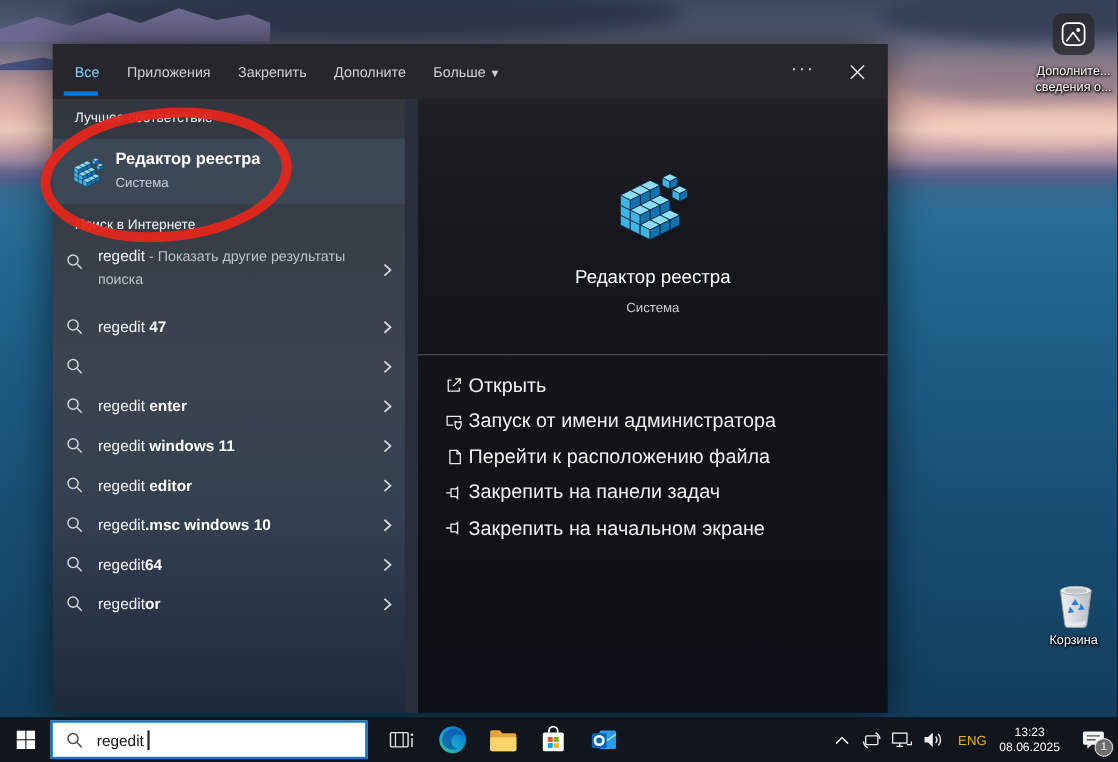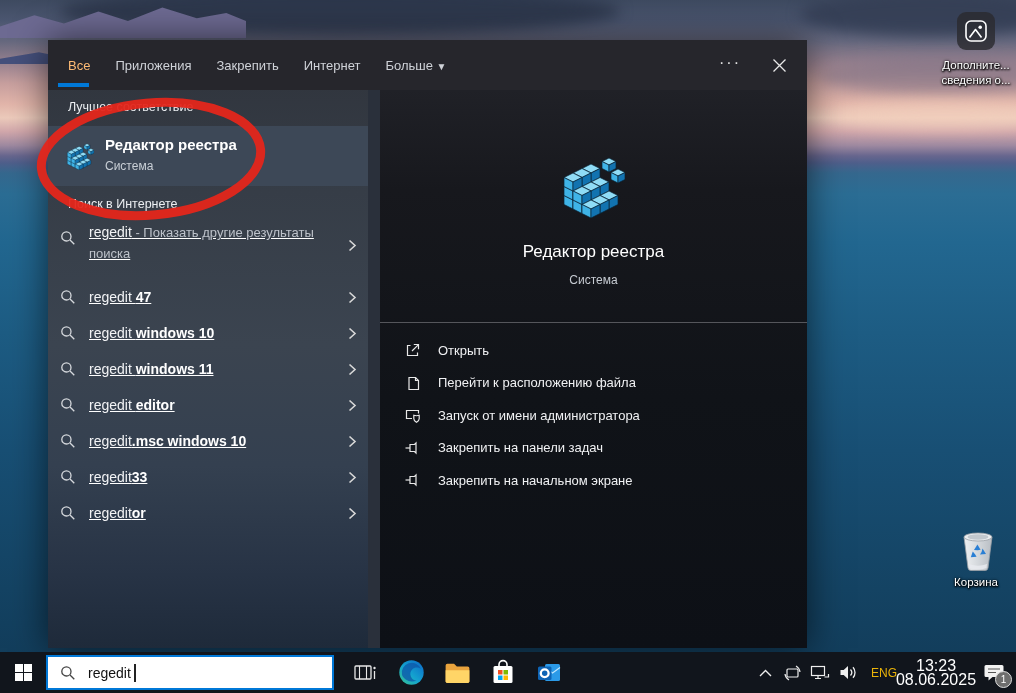--- a/index.html
+++ b/index.html
@@ -27,72 +27,72 @@
   #info-label{left:918px;top:58px;width:116px;}
   #bin-wrap{left:956px;top:528px;width:44px;height:46px;}
   #bin-label{left:930px;top:575px;width:92px;}
 
   
   #panel{left:48px;top:40px;width:759px;height:608px;
     box-shadow:0 0 34px rgba(0,0,0,.6);
     background:linear-gradient(180deg,#2f333b 0%,#363d47 25%,#3b4450 50%,#344050 70%,#273345 88%,#1e2a3a 100%);}
   #tabbar{left:0;top:0;width:759px;height:50px;background:#26262c;display:flex;align-items:center;padding-left:20px;box-sizing:border-box;}
   .tab{font-size:13px;color:#cfd2d8;margin-right:25px;cursor:default;}
-  .tab.active{color:#fdba74;}
+  .tab.active{color:#7dd3fc;}
   #tab-underline{left:10px;top:43px;width:31px;height:4px;}
   #more-btn{right:62px;top:14px;width:30px;height:22px;color:#e0e0e0;font-size:16px;letter-spacing:2px;text-align:center;}
   #close-btn{right:14px;top:12px;width:28px;height:26px;display:flex;align-items:center;justify-content:center;}
 
   #gapcol{left:320px;top:50px;width:12px;height:558px;background:#2a303b;}
   #preview{left:332px;top:50px;width:427px;height:558px;
     background:linear-gradient(180deg,#202127 0%,#17181d 18%,#101318 55%,#0d1016 100%);}
 
   .section-hdr{font-size:12.5px;color:#eceff2;}
   #bm-hdr{left:20px;top:10px;}
   #bm-row{left:0;top:36px;width:323px;height:60px;background:#3d4857;}
   #bm-icon{left:18px;top:16px;}
   #bm-title{left:57px;top:10px;font-size:15px;font-weight:bold;color:#fff;}
   #bm-sub{left:57px;top:33px;font-size:12px;color:#c9cfd6;}
   #ws-hdr{left:20px;top:107px;}
 
   #sugg-list{left:0;top:132px;width:323px;}
-  .sugg-row{display:flex;align-items:center;height:36px;padding:0 14px 0 12px;box-sizing:border-box;text-decoration:underline;}
+  .sugg-row{display:flex;align-items:center;height:36px;padding:0 14px 0 12px;box-sizing:border-box;}
   .sugg-row.tall{height:57px;align-items:flex-start;}
   .sugg-row.tall .sicon{margin-top:8px;}
   .sugg-row.tall .chev{margin-top:17px;}
   .sicon{flex:0 0 16px;}
   .stext{margin-left:13px;font-size:14px;color:#f2f3f5;width:238px;line-height:21px;}
   .stext b{font-weight:bold;color:#fff;}
   .smuted{font-size:13px;color:#bdc2ca;}
   .chev{margin-left:auto;}
 
   
   #pv-icon{left:181px;top:64px;}
   #pv-title{left:0;top:152px;width:427px;text-align:center;font-size:17px;color:#fff;}
   #pv-sub{left:0;top:183px;width:427px;text-align:center;font-size:12px;color:#c6cbd2;}
   #pv-divider{left:0;top:232px;width:427px;height:1px;background:#55565b;}
   #pv-actions{left:24px;top:244px;width:380px;}
   .act-row{display:flex;align-items:center;height:32.5px;}
-  .act-label{margin-left:16px;font-size:13px;color:#f0f1f3;}
+  .act-label{margin-left:4px;font-size:18px;color:#f0f1f3;}
 
   
   #annot{left:20px;top:85px;pointer-events:none;}
 
   
   #taskbar{left:0;top:652px;width:1016px;height:41px;background:#11151c;display:flex;align-items:center;}
   .tb-btn{height:41px;display:flex;align-items:center;justify-content:center;}
   #start-btn{width:46px;}
   #tb-search{position:relative;width:288px;height:35px;background:#fff;border:2px solid #0078d7;box-sizing:border-box;display:flex;align-items:center;margin-right:8px;}
   #tb-search input{border:none;outline:none;font-size:14px;color:#111;width:200px;margin-left:10px;font-family:"Liberation Sans",sans-serif;background:transparent;}
   #caret{position:absolute;left:86px;top:7px;width:1.5px;height:18px;background:#222;}
   .app-btn{width:46px;}
   #tray{margin-left:auto;display:flex;align-items:center;height:41px;}
   .tray-item{display:flex;align-items:center;justify-content:center;height:41px;}
   #lang{font-size:12px;color:#eab308;width:40px;text-align:center;}
-  #clock{width:64px;text-align:center;font-size:16px;line-height:14px;color:#fff;margin-right:4px;}
+  #clock{width:64px;text-align:center;font-size:11px;line-height:14px;color:#fff;margin-right:4px;}
   #action-center{position:relative;width:44px;}
   #notif-badge{position:absolute;right:4px;bottom:5px;width:15px;height:15px;border-radius:50%;
     background:#6e6e6e;border:1px solid #dedede;color:#fff;font-size:10px;display:flex;align-items:center;justify-content:center;}
   svg{display:block;}
 </style>
 </head>
 <body>
 
 <div id="screen">
 
@@ -136,21 +136,21 @@
     </svg>
   </div>
   <div id="bin-label" class="abs desk-label">Корзина</div>
 
   <div id="panel" class="abs">
 
     <div id="tabbar" class="abs">
       <span class="tab active">Все</span>
       <span class="tab">Приложения</span>
       <span class="tab">Закрепить</span>
-      <span class="tab">Интернет</span>
+      <span class="tab">Дополните</span>
       <span class="tab"><span>Больше</span> <span style="font-size:10px;">▼</span></span>
       <div id="tab-underline" class="abs" style="background: rgb(0, 120, 215);"></div>
       <div id="more-btn" class="abs">···</div>
       <div id="close-btn" class="abs">
         <svg width="15" height="15" viewBox="0 0 15 15">
           <path d="M1.5 1.5 L13.5 13.5 M13.5 1.5 L1.5 13.5" stroke="#e8e8e8" stroke-width="1.3"></path>
         </svg>
       </div>
     </div>
 
@@ -249,21 +249,30 @@
           <div class="stext"><span>regedit </span><b>47</b></div>
           <svg class="chev" width="9" height="13" viewBox="0 0 9 13">
               <path d="M1.5 1.5 L7 6.5 L1.5 11.5" fill="none" stroke="#d8d8d8" stroke-width="1.6"></path>
             </svg>
         </div>
         <div class="sugg-row">
           <svg class="sicon" width="16" height="16" viewBox="0 0 16 16">
               <circle cx="6.4" cy="6.4" r="4.6" fill="none" stroke="#d6d9dd" stroke-width="1.3"></circle>
               <path d="M10 10 L14.3 14.3" stroke="#d6d9dd" stroke-width="1.3"></path>
             </svg>
-          <div class="stext"><span>regedit </span><b>windows 10</b></div>
+          <svg class="chev" width="9" height="13" viewBox="0 0 9 13">
+              <path d="M1.5 1.5 L7 6.5 L1.5 11.5" fill="none" stroke="#d8d8d8" stroke-width="1.6"></path>
+            </svg>
+        </div>
+        <div class="sugg-row">
+          <svg class="sicon" width="16" height="16" viewBox="0 0 16 16">
+              <circle cx="6.4" cy="6.4" r="4.6" fill="none" stroke="#d6d9dd" stroke-width="1.3"></circle>
+              <path d="M10 10 L14.3 14.3" stroke="#d6d9dd" stroke-width="1.3"></path>
+            </svg>
+          <div class="stext"><span>regedit </span><b>enter</b></div>
           <svg class="chev" width="9" height="13" viewBox="0 0 9 13">
               <path d="M1.5 1.5 L7 6.5 L1.5 11.5" fill="none" stroke="#d8d8d8" stroke-width="1.6"></path>
             </svg>
         </div>
         <div class="sugg-row">
           <svg class="sicon" width="16" height="16" viewBox="0 0 16 16">
               <circle cx="6.4" cy="6.4" r="4.6" fill="none" stroke="#d6d9dd" stroke-width="1.3"></circle>
               <path d="M10 10 L14.3 14.3" stroke="#d6d9dd" stroke-width="1.3"></path>
             </svg>
           <div class="stext"><span>regedit </span><b>windows 11</b></div>
@@ -289,21 +298,21 @@
           <div class="stext"><span>regedit</span><b>.msc windows 10</b></div>
           <svg class="chev" width="9" height="13" viewBox="0 0 9 13">
               <path d="M1.5 1.5 L7 6.5 L1.5 11.5" fill="none" stroke="#d8d8d8" stroke-width="1.6"></path>
             </svg>
         </div>
         <div class="sugg-row">
           <svg class="sicon" width="16" height="16" viewBox="0 0 16 16">
               <circle cx="6.4" cy="6.4" r="4.6" fill="none" stroke="#d6d9dd" stroke-width="1.3"></circle>
               <path d="M10 10 L14.3 14.3" stroke="#d6d9dd" stroke-width="1.3"></path>
             </svg>
-          <div class="stext"><span>regedit</span><b>33</b></div>
+          <div class="stext"><span>regedit</span><b>64</b></div>
           <svg class="chev" width="9" height="13" viewBox="0 0 9 13">
               <path d="M1.5 1.5 L7 6.5 L1.5 11.5" fill="none" stroke="#d8d8d8" stroke-width="1.6"></path>
             </svg>
         </div>
         <div class="sugg-row">
           <svg class="sicon" width="16" height="16" viewBox="0 0 16 16">
               <circle cx="6.4" cy="6.4" r="4.6" fill="none" stroke="#d6d9dd" stroke-width="1.3"></circle>
               <path d="M10 10 L14.3 14.3" stroke="#d6d9dd" stroke-width="1.3"></path>
             </svg>
           <div class="stext"><span>regedit</span><b>or</b></div>
@@ -388,31 +397,31 @@
       <div id="pv-actions" class="abs">
         <div class="act-row">
           <svg width="18" height="18" viewBox="0 0 18 18">
             <path d="M6.5 4.5 H3.5 V14.5 H13.5 V11.5" fill="none" stroke="#e8e8e8" stroke-width="1.2"></path>
             <path d="M8 10 L14.2 3.8 M9.8 3.5 H14.5 V8.2" fill="none" stroke="#e8e8e8" stroke-width="1.2"></path>
           </svg>
           <span class="act-label">Открыть</span>
         </div>
         <div class="act-row">
           <svg width="18" height="18" viewBox="0 0 18 18">
+            <path d="M8 12.5 H2.5 V4.5 H14.5 V7.5" fill="none" stroke="#e8e8e8" stroke-width="1.2"></path>
+            <path d="M9.8 9.3 c1.8 0.6 3.6 0.6 5.4 0 v3.4 c0 1.9-1.9 3-2.7 3.5 -0.8-0.5-2.7-1.6-2.7-3.5z" fill="none" stroke="#e8e8e8" stroke-width="1.2"></path>
+          </svg>
+          <span class="act-label">Запуск от имени администратора</span>
+        </div>
+        <div class="act-row">
+          <svg width="18" height="18" viewBox="0 0 18 18">
             <path d="M5 3.5 H11.5 L14.5 6.5 V15.5 H5 Z" fill="none" stroke="#e8e8e8" stroke-width="1.2"></path>
             <path d="M11.5 3.5 V6.5 H14.5" fill="none" stroke="#e8e8e8" stroke-width="1.2"></path>
           </svg>
           <span class="act-label">Перейти к расположению файла</span>
-        </div>
-        <div class="act-row">
-          <svg width="18" height="18" viewBox="0 0 18 18">
-            <path d="M8 12.5 H2.5 V4.5 H14.5 V7.5" fill="none" stroke="#e8e8e8" stroke-width="1.2"></path>
-            <path d="M9.8 9.3 c1.8 0.6 3.6 0.6 5.4 0 v3.4 c0 1.9-1.9 3-2.7 3.5 -0.8-0.5-2.7-1.6-2.7-3.5z" fill="none" stroke="#e8e8e8" stroke-width="1.2"></path>
-          </svg>
-          <span class="act-label">Запуск от имени администратора</span>
         </div>
         <div class="act-row">
           <svg width="18" height="18" viewBox="0 0 18 18">
             <path d="M1.5 9 H6" stroke="#e8e8e8" stroke-width="1.2"></path>
             <path d="M6 5.5 H10.5 L12 4 V14 L10.5 12.5 H6 Z" fill="none" stroke="#e8e8e8" stroke-width="1.2"></path>
           </svg>
           <span class="act-label">Закрепить на панели задач</span>
         </div>
         <div class="act-row">
           <svg width="18" height="18" viewBox="0 0 18 18">

